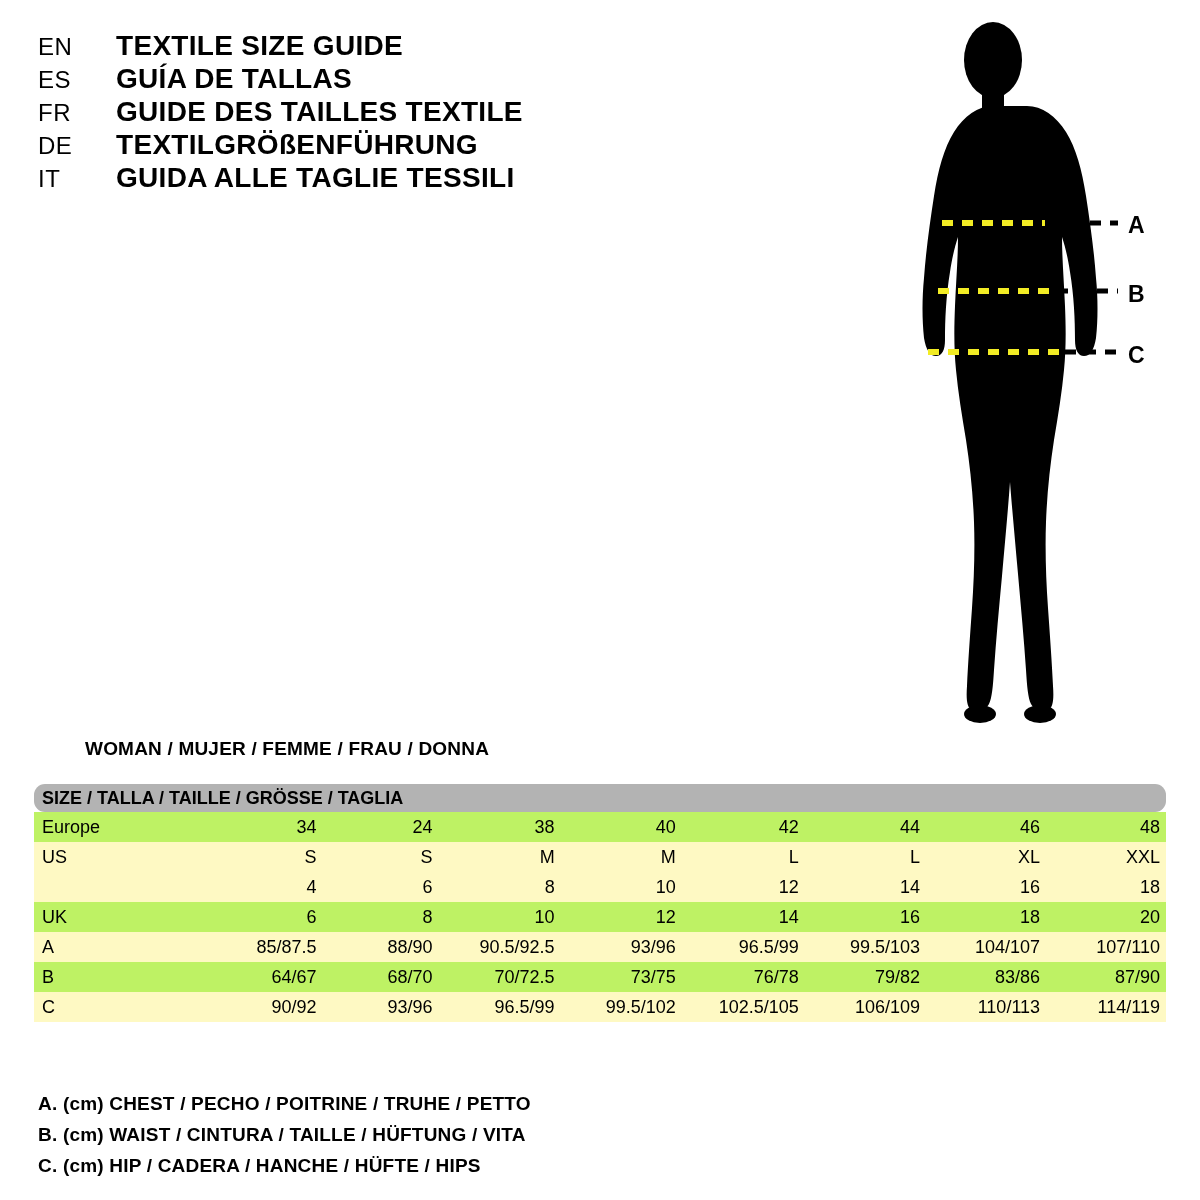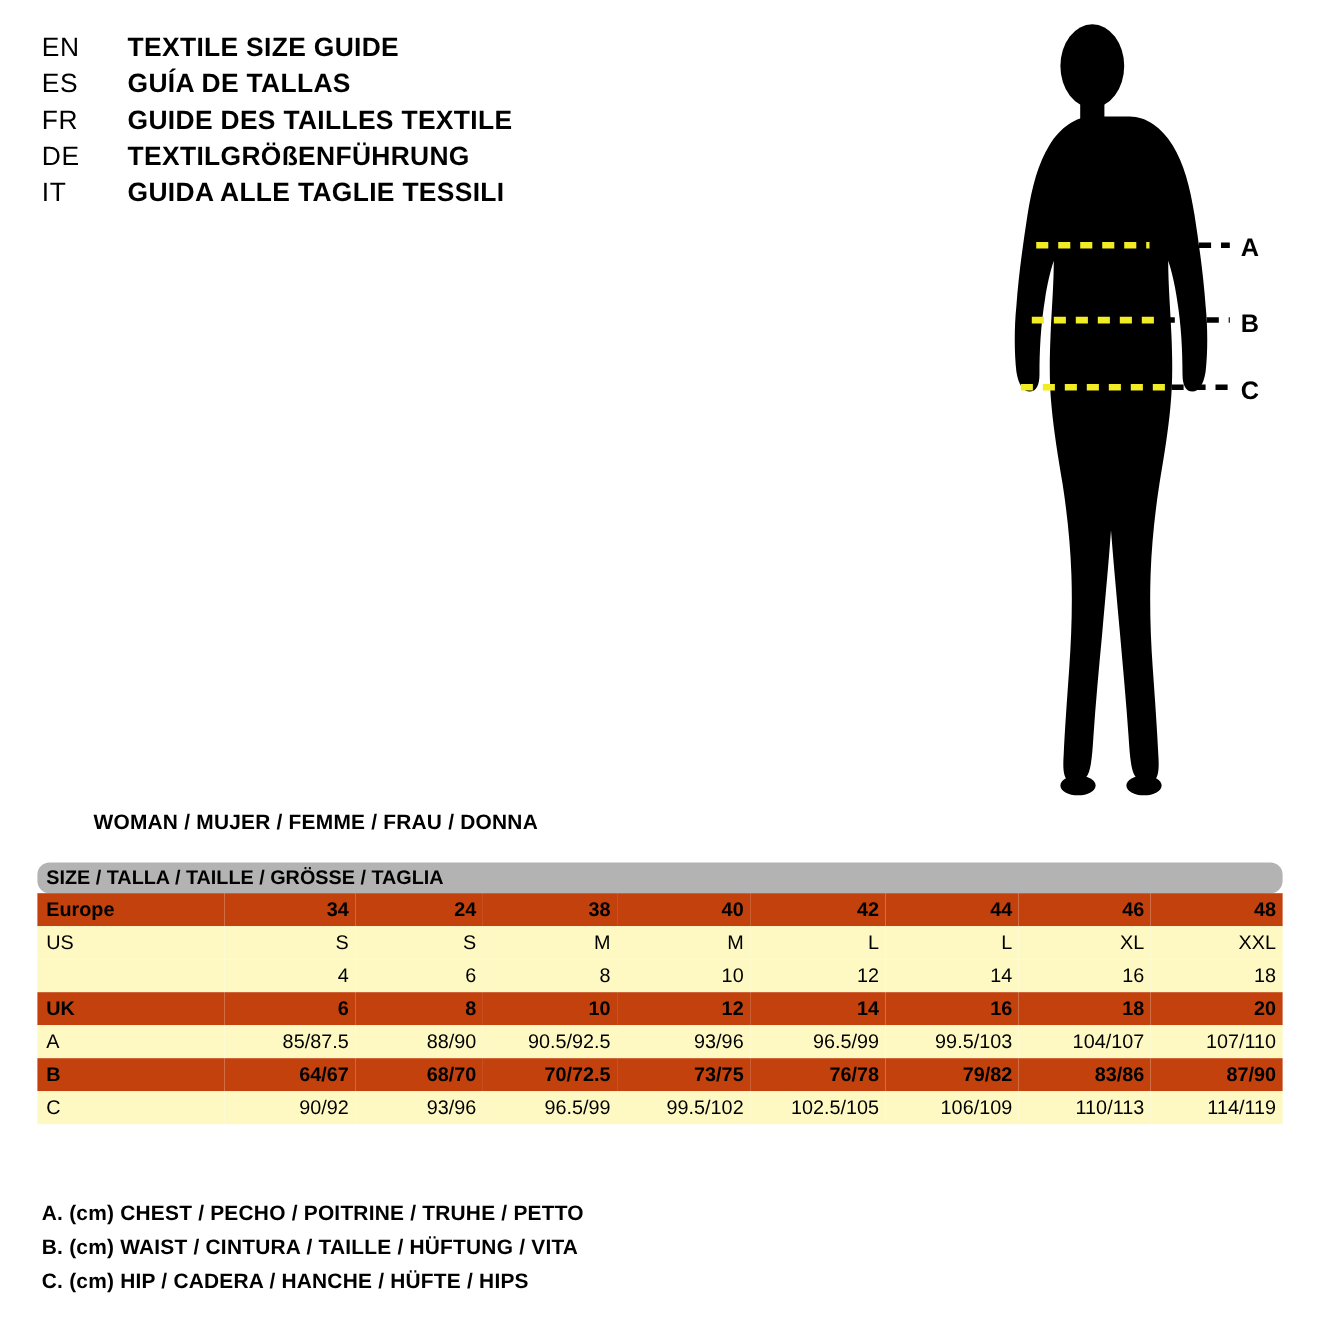--- a/index.html
+++ b/index.html
@@ -28,21 +28,21 @@
     align-items: baseline;
     height: 33px;
   }
   .lang-code {
     width: 78px;
     font-size: 24px;
     font-weight: normal;
     letter-spacing: 0.5px;
   }
   .lang-title {
-    font-size: 24px;
+    font-size: 28px;
     font-weight: bold;
     letter-spacing: 0.3px;
     white-space: nowrap;
   }
 
   
   .figure-wrap {
     position: absolute;
     left: 860px;
     top: 20px;
@@ -86,21 +86,21 @@
     font-weight: bold;
     height: 28px;
     border-radius: 11px;
   }
   .size-table td {
     height: 30px;
     padding: 0 6px;
     border: none;
   }
   .size-table tr.band td { background: #fef9c3; }
-  .size-table tr.plain td { background: #c2410c; font-weight: bold; }
+  .size-table tr.plain td { background: #bef264; }
   .size-table td.rowlabel {
     text-align: left;
     padding-left: 8px;
     width: 180px;
   }
   .size-table td.val {
     text-align: right;
     width: 119px;
   }
 

